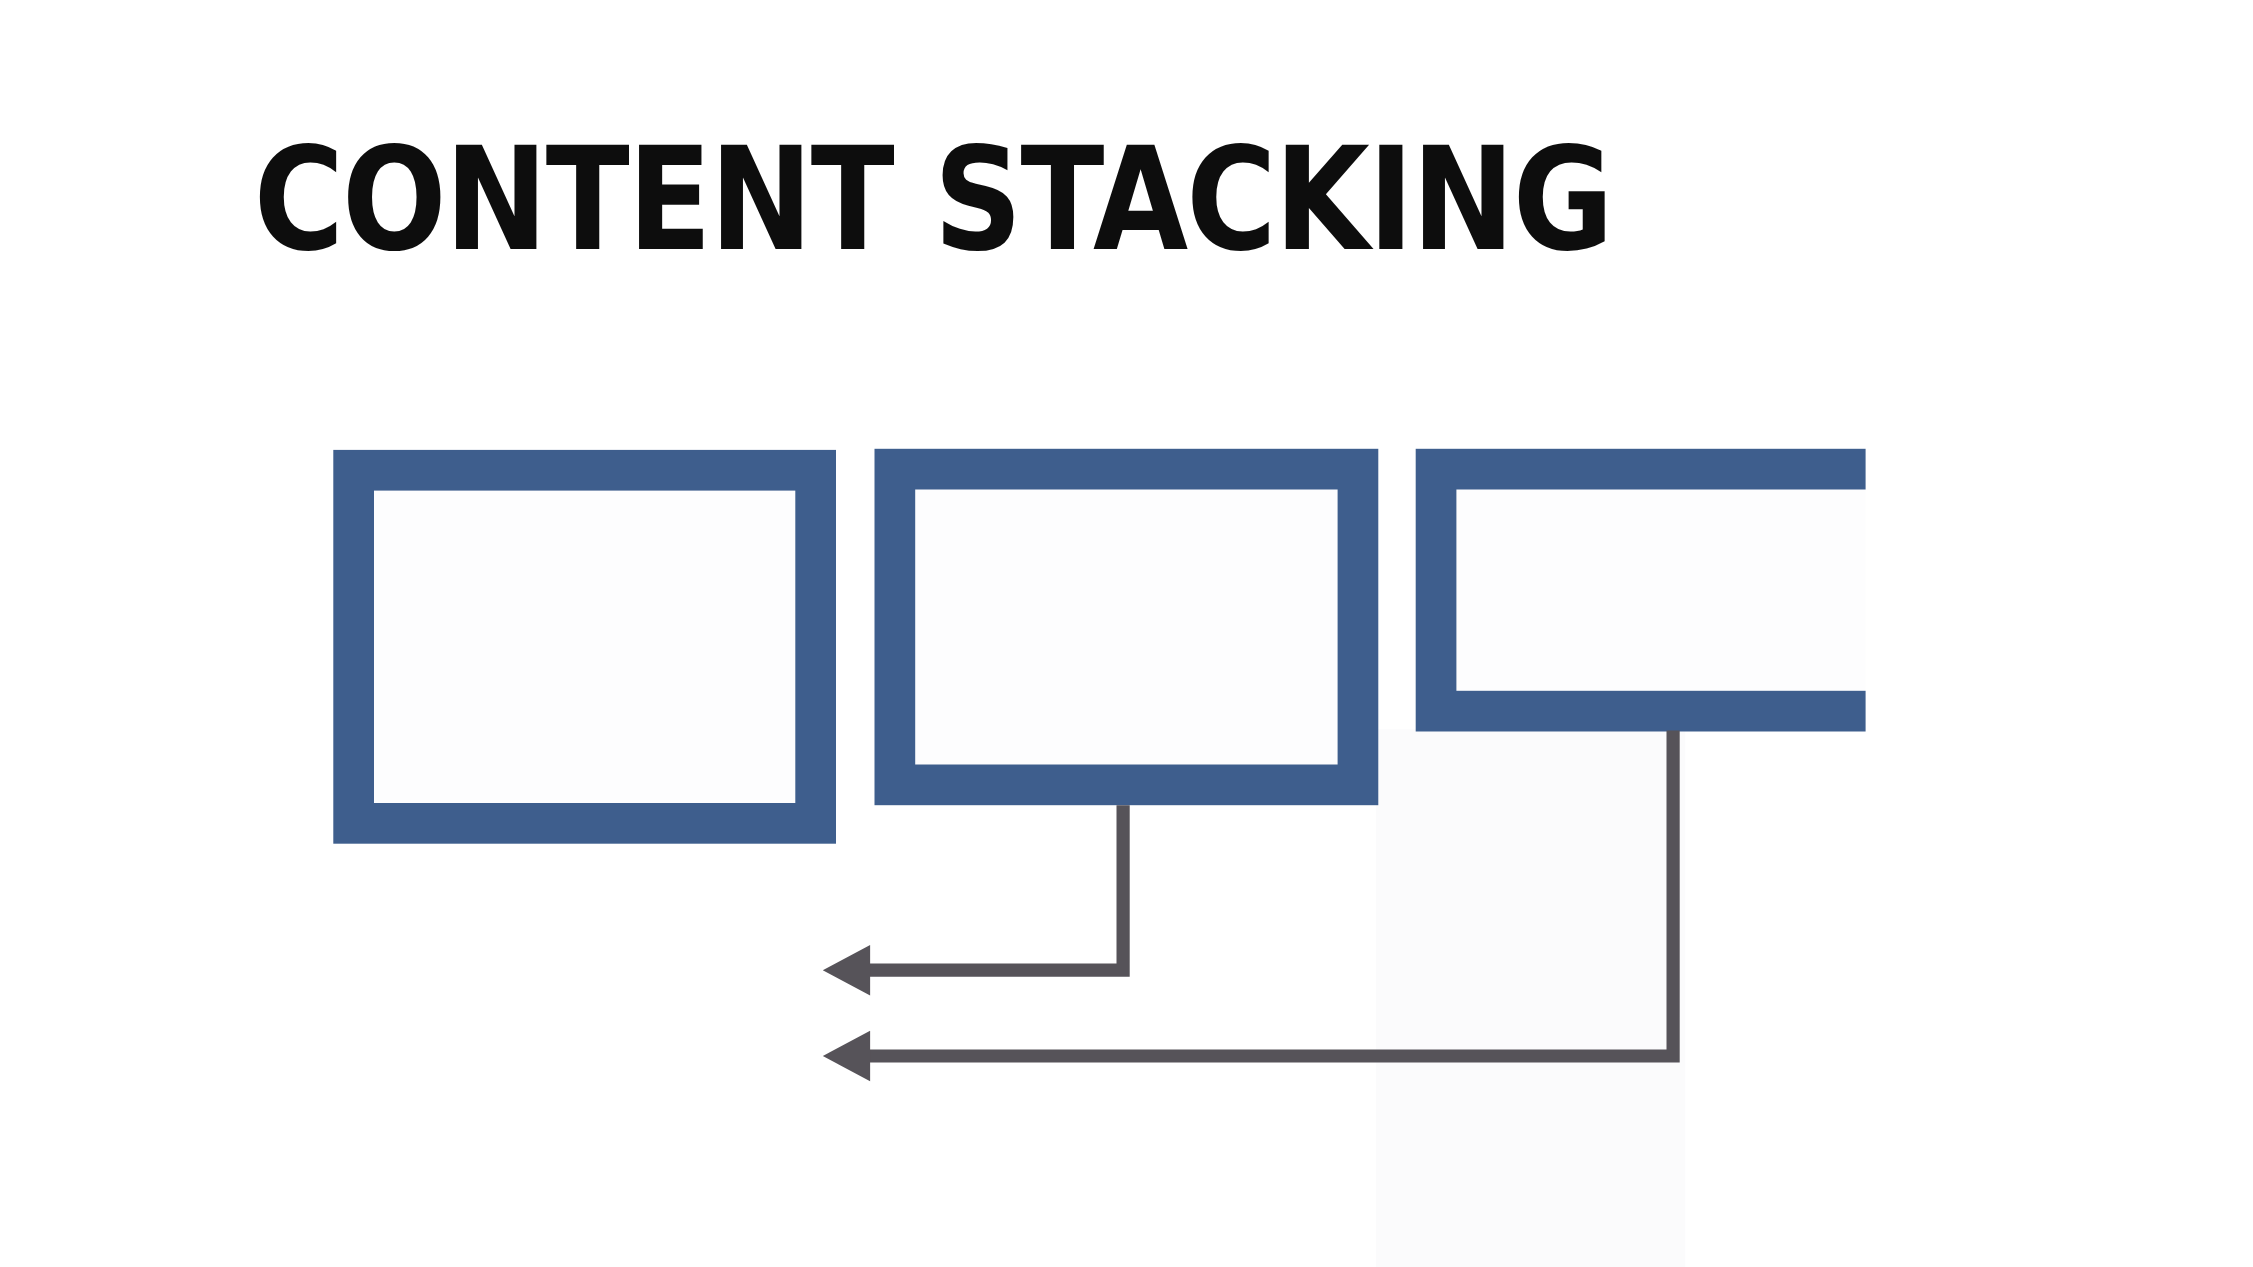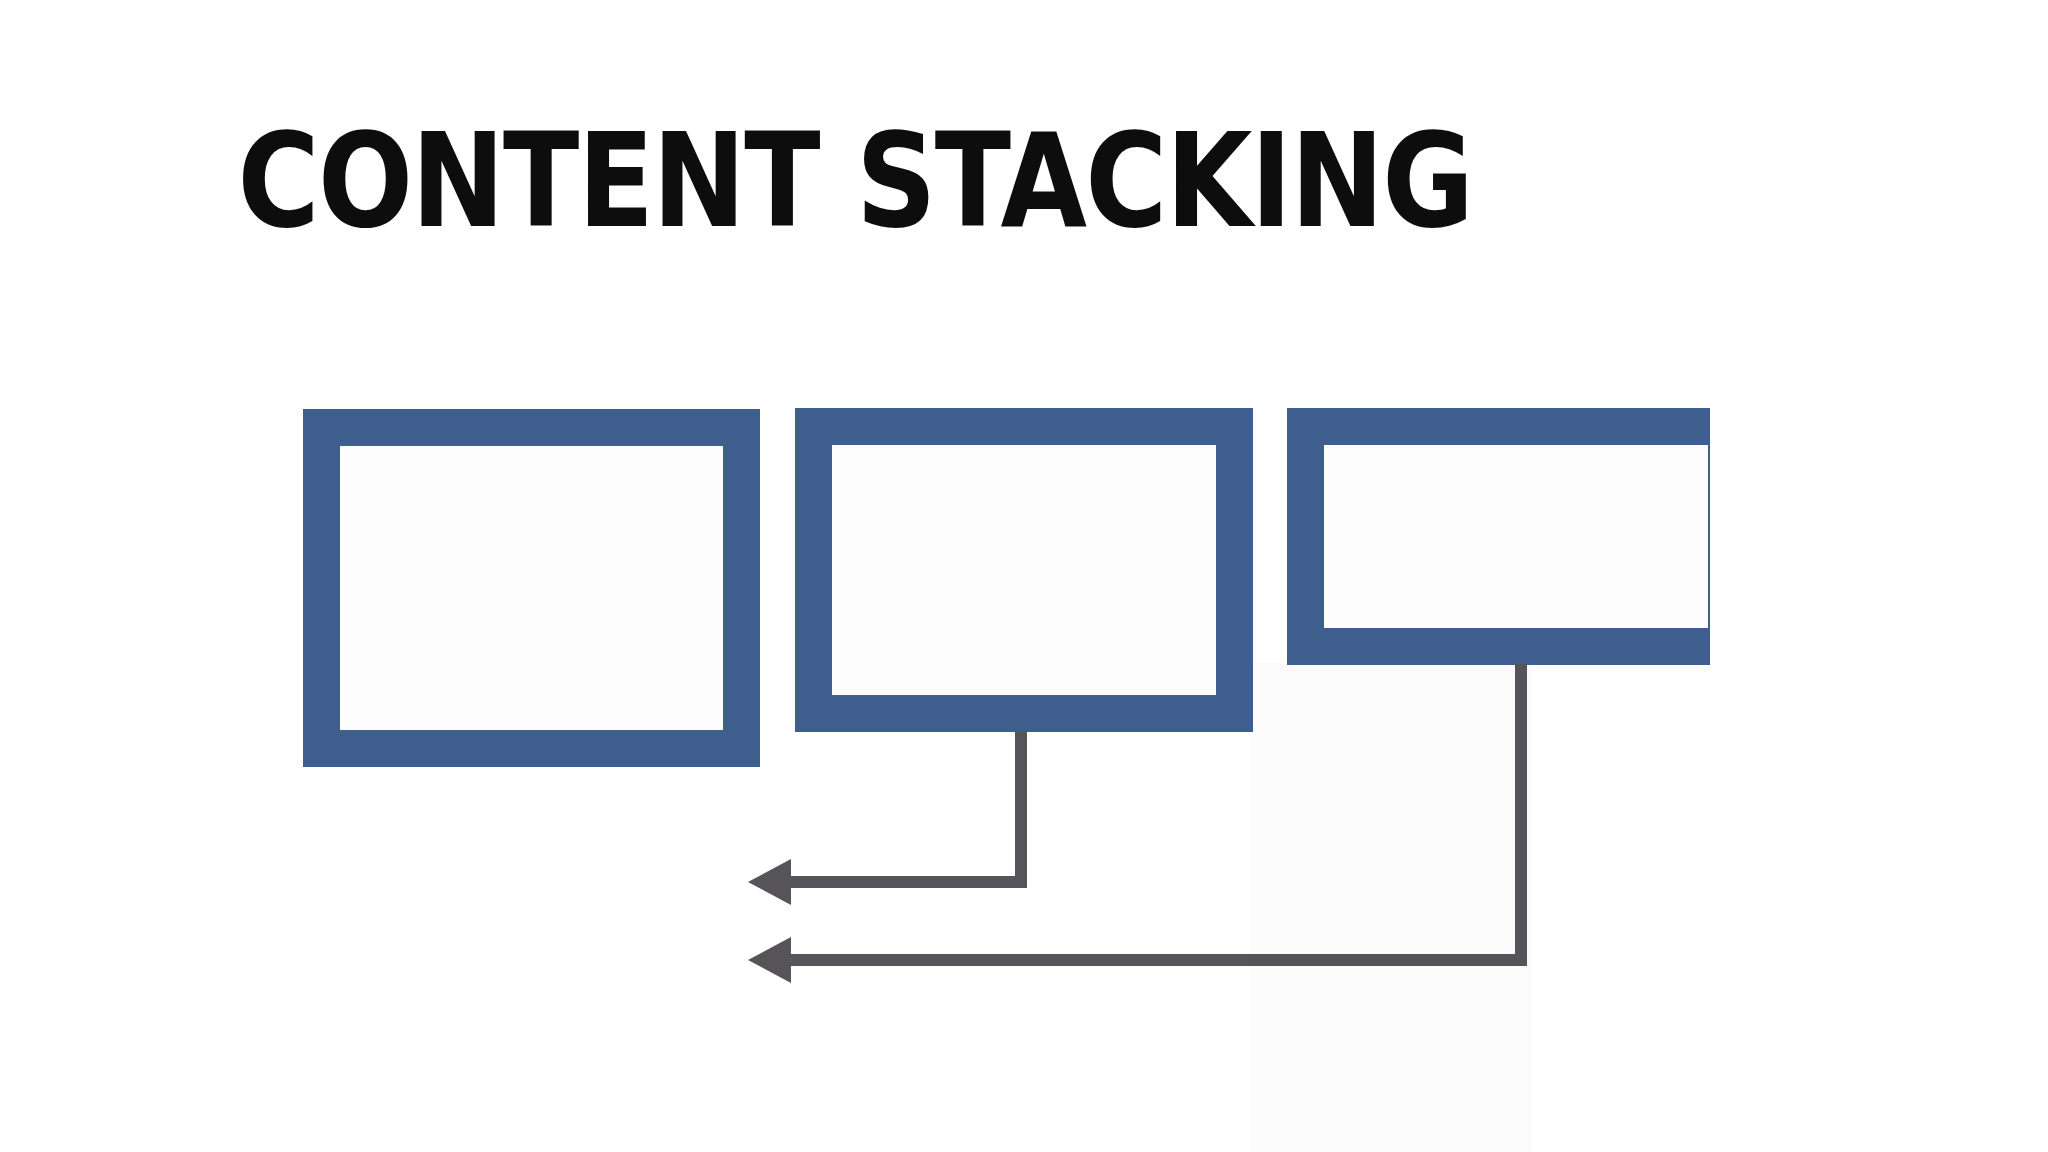--- a/index.html
+++ b/index.html
@@ -7,21 +7,20 @@
     padding: 0;
     background: #ffffff;
     font-family: "DejaVu Sans", "Liberation Sans", sans-serif;
   }
   .stage {
     position: relative;
     width: 1696px;
     height: 1152px;
     background: #ffffff;
     overflow: hidden;
-    padding-left: 14px;
   }
   .title {
     position: absolute;
     left: 0;
     right: 0;
     top: 116px;
     margin: 0;
     text-align: center;
     font-size: 130px;
     line-height: 1;

